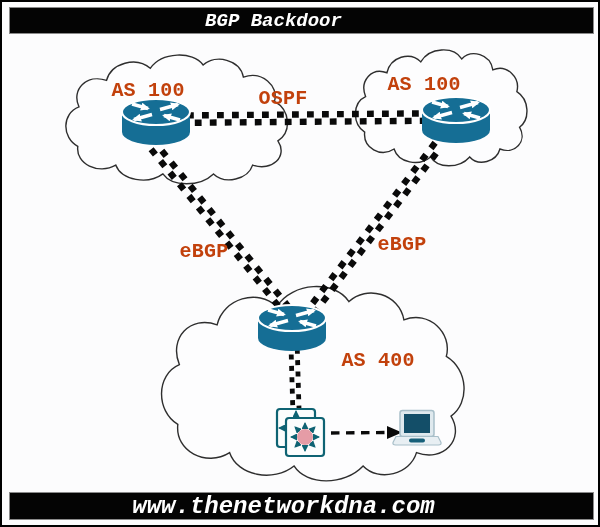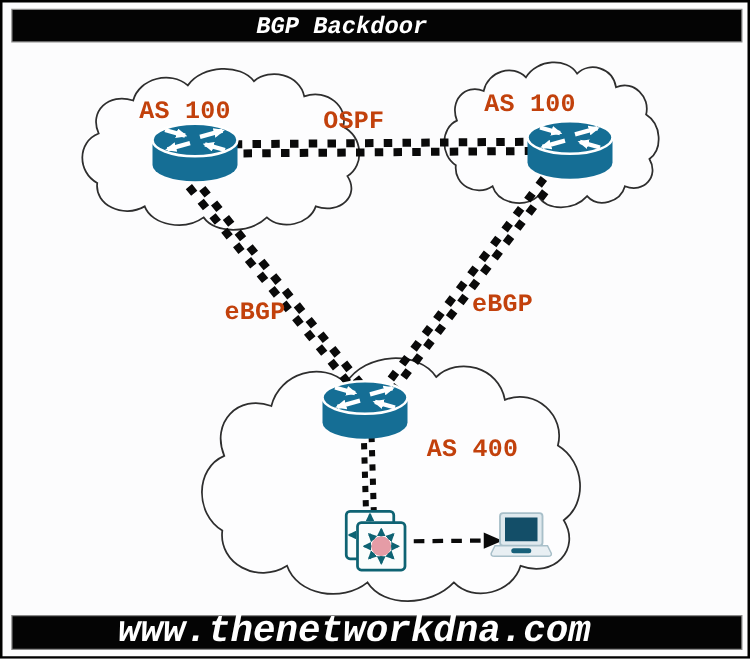--- a/index.html
+++ b/index.html
@@ -13,21 +13,21 @@
     display:flex;align-items:center;justify-content:center;
     box-shadow:0 0 0 1px #8a8a8a;
   }
   .bar.title-bar{top:6px;height:25px;}
   .bar.footer-bar{top:491px;height:26px;}
   .bar .bar-text{
     color:#ffffff;font-weight:bold;font-style:italic;white-space:nowrap;
     transform:translateX(-28px);
   }
   .title-bar .bar-text{font-size:19px;}
-  .footer-bar .bar-text{font-size:30px;margin-left:20px;}
+  .footer-bar .bar-text{font-size:24px;margin-left:20px;}
   svg.canvas{position:absolute;left:0;top:0;}
   .dlabel{
     position:absolute;transform:translate(-50%,-50%);
     font-weight:bold;color:#c2410c;font-size:20px;letter-spacing:.2px;
     white-space:nowrap;
   }
   .cloud-path{fill:#fdfdfe;stroke:#2e2e2e;stroke-width:1.4;vector-effect:non-scaling-stroke;}
   .dash{stroke:#0a0a0a;stroke-width:6.4;stroke-dasharray:6.8 8.2;fill:none;}
   .dash.off{stroke-dashoffset:7.2;}
   .vdash{stroke:#0a0a0a;stroke-width:4.8;stroke-dasharray:5 6.4;fill:none;}

